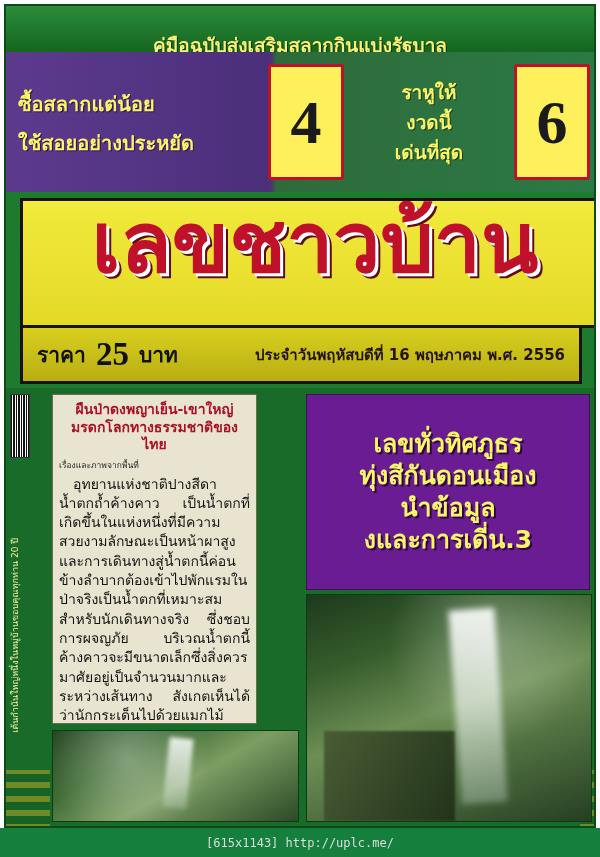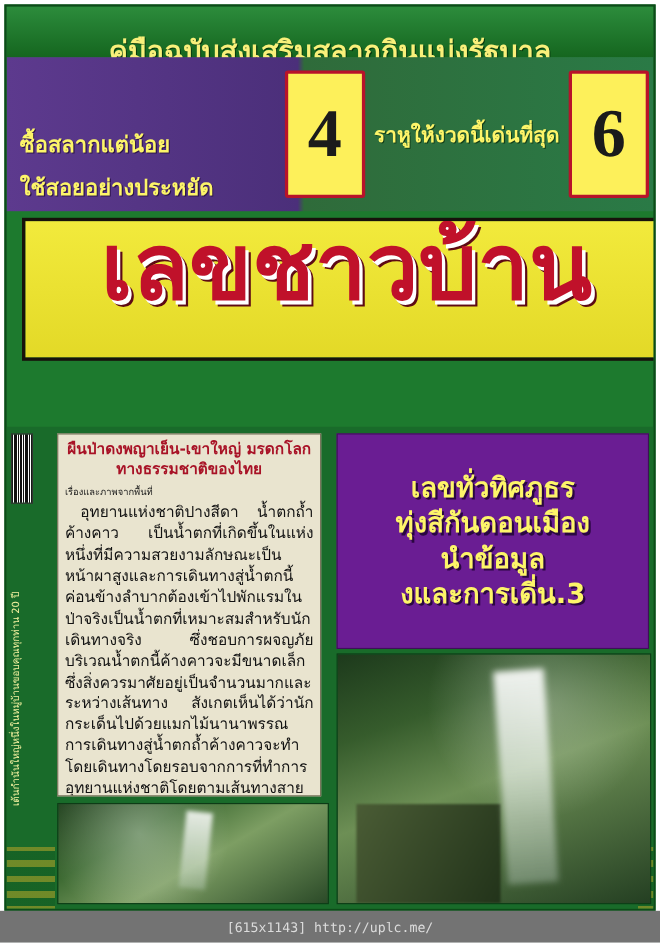--- a/index.html
+++ b/index.html
@@ -37,21 +37,21 @@
     left: 0; top: 0;
     width: 100%;
     height: 46px;
     background: linear-gradient(#2c8c3c, #15661f);
     display: flex;
     align-items: center;
     justify-content: center;
   }
   .top-banner .t {
     color: #f9f07a;
-    font-size: 26px;
+    font-size: 19px;
     font-weight: bold;
     letter-spacing: 0px;
     text-shadow: 1px 1px 0 #06370d;
     white-space: nowrap;
     margin-top: 32px;
   }
   
   .strip {
     position: absolute;
     left: 0;
@@ -61,21 +61,21 @@
     background: linear-gradient(90deg,#5d3a8e 0%, #4b2f7a 45%, #2f6b3a 46%, #2a7a46 100%);
     display: flex;
     align-items: stretch;
   }
   .slogans {
     width: 258px;
     padding: 8px 6px 6px 12px;
     box-sizing: border-box;
     display: flex;
     flex-direction: column;
-    justify-content: flex-end;
+    justify-content: center;
     gap: 7px;
   }
   .slogans .line {
     color: #fdf569;
     font-size: 20px;
     font-weight: bold;
     text-shadow: 1px 1px 0 #2b1348;
     white-space: nowrap;
   }
   .numbox {
@@ -91,21 +91,21 @@
   .numbox .digit {
     font-size: 62px;
     line-height: 1;
     font-weight: bold;
     color: #1b1b1b;
     font-family: "Liberation Serif", serif;
   }
   .rahu {
     flex: 1;
     display: flex;
-    flex-direction: row;
+    flex-direction: column;
     align-items: center;
     justify-content: center;
     gap: 0;
     padding: 0 4px;
   }
   .rahu .r {
     color: #fdf569;
     font-size: 19px;
     font-weight: bold;
     text-shadow: 1px 1px 0 #123d18;
@@ -203,21 +203,21 @@
     writing-mode: vertical-rl;
     transform: rotate(180deg);
     white-space: nowrap;
     letter-spacing: 0px;
   }
   
   .article {
     position: absolute;
     left: 46px;
     top: 6px;
-    width: 240px;
+    width: 205px;
     height: 330px;
     background: #e9e4cf;
     border: 1px solid #6d6a50;
     box-sizing: border-box;
     padding: 4px 6px;
     overflow: hidden;
   }
   .article .headline {
     color: #a81226;
     font-size: 14px;
@@ -329,21 +329,21 @@
   }
   .edge.left { left: 0; }
   .edge.right { right: 0; width: 14px; }
   
   .footer {
     position: absolute;
     left: 0;
     bottom: 0;
     width: 600px;
     height: 29px;
-    background: #737373;
+    background: #15803d;
     display: flex;
     align-items: center;
     justify-content: center;
   }
   .footer .fl {
     color: #dcdcdc;
     font-size: 12px;
     font-family: "DejaVu Sans Mono", monospace;
   }
 </style>
@@ -373,20 +373,26 @@
       </div>
       <div class="numbox">
         <div class="digit">6</div>
       </div>
     </div>
 
     <div class="masthead">
       <div class="title">เลขชาวบ้าน</div>
     </div>
 
+    <div class="pricebar">
+      <span class="price-label">ราคา</span>
+      <span class="price-num">25</span>
+      <span class="price-unit">บาท</span>
+      <span class="date">ประจำวันพฤหัสบดีที่ 16 พฤษภาคม พ.ศ. 2556</span>
+    </div>
 
     <div class="lower">
       <div class="edge left"></div>
       <div class="edge right"></div>
 
       <div class="barcode"></div>
       <div class="side-text">เต้นกำนันใหญ่หนึ่งในหมู่บ้านขอบคุณทุกท่าน  20  ปี</div>
 
       <div class="article">
         <div class="headline">ผืนป่าดงพญาเย็น-เขาใหญ่ มรดกโลกทางธรรมชาติของไทย</div>

